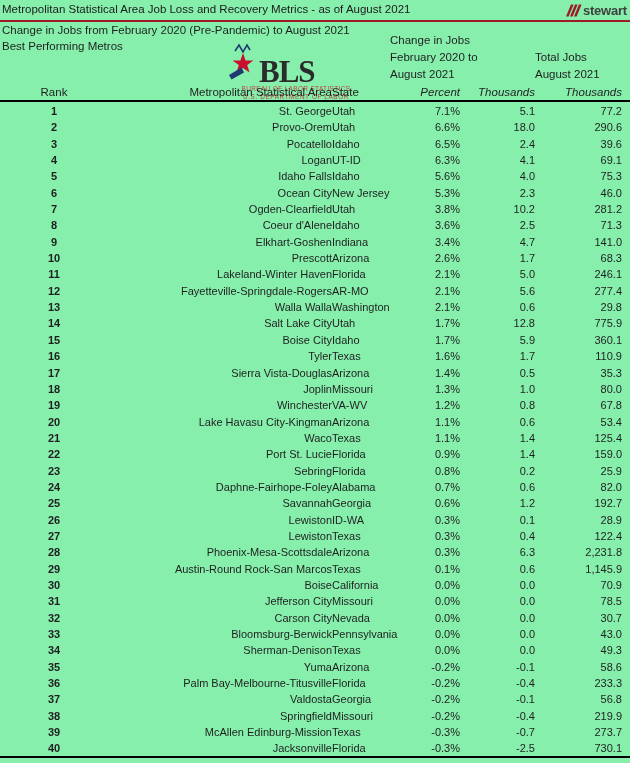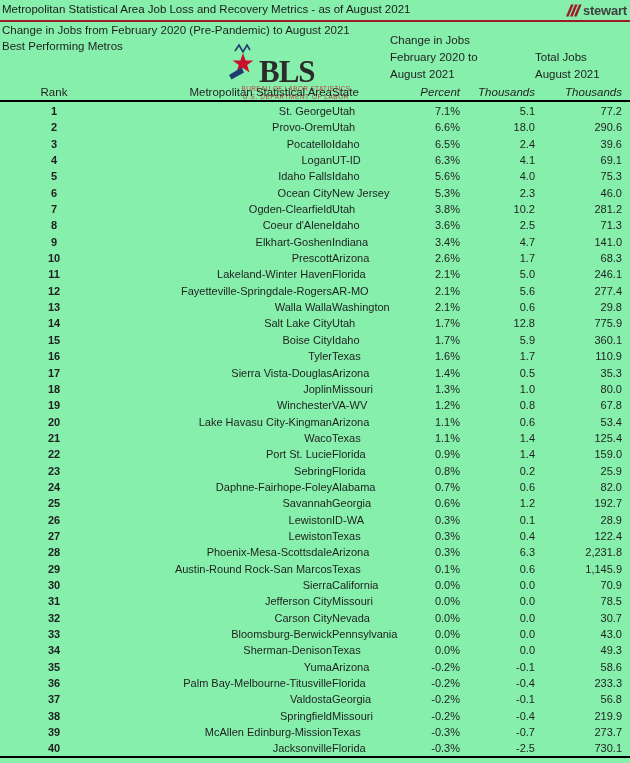--- a/index.html
+++ b/index.html
@@ -324,21 +324,21 @@
       <div class="row">
         <div class="c-rank">29</div>
         <div class="c-metro">Austin-Round Rock-San Marcos</div>
         <div class="c-state">Texas</div>
         <div class="c-pct">0.1%</div>
         <div class="c-th">0.6</div>
         <div class="c-tot">1,145.9</div>
       </div>
       <div class="row">
         <div class="c-rank">30</div>
-        <div class="c-metro">Sierra</div>
+        <div class="c-metro">Boise</div>
         <div class="c-state">California</div>
         <div class="c-pct">0.0%</div>
         <div class="c-th">0.0</div>
         <div class="c-tot">70.9</div>
       </div>
       <div class="row">
         <div class="c-rank">31</div>
         <div class="c-metro">Jefferson City</div>
         <div class="c-state">Missouri</div>
         <div class="c-pct">0.0%</div>

